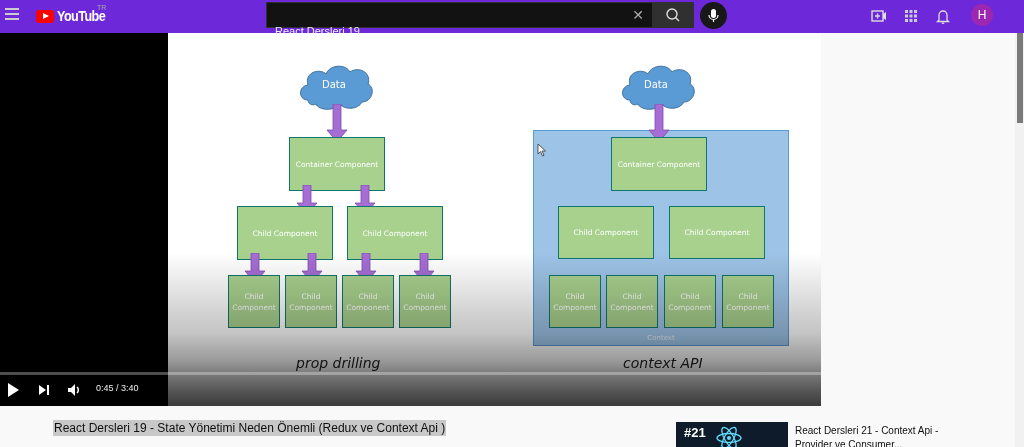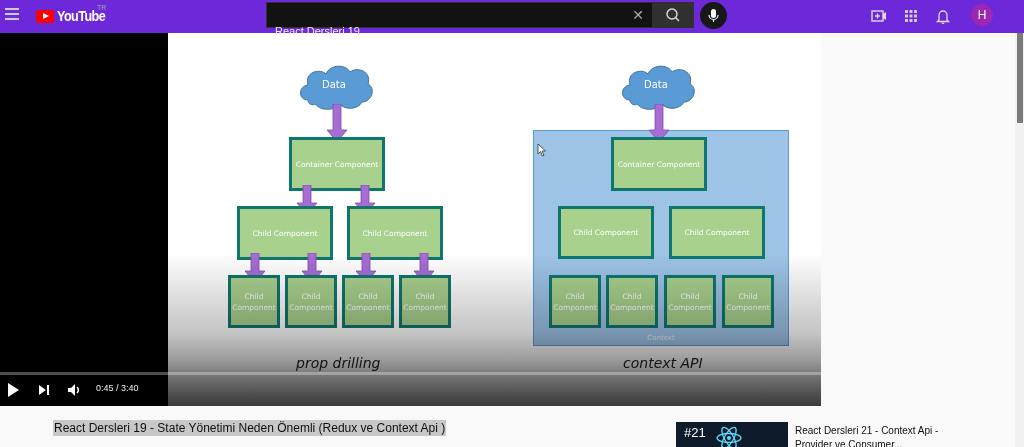--- a/index.html
+++ b/index.html
@@ -19,37 +19,37 @@
   .mic-btn { position: absolute; left: 700px; top: 2px; width: 27px; height: 27px; background: #181818; border-radius: 50%; cursor: pointer; }
   .top-icon { position: absolute; top: 7px; width: 18px; height: 18px; cursor: pointer; }
   .avatar { position: absolute; left: 971px; top: 4px; width: 22px; height: 22px; border-radius: 50%; background: #9c27b0; color: #fff; font-size: 12px; display: flex; align-items: center; justify-content: center; cursor: pointer; }
   .scrollbar { position: absolute; left: 1015px; top: 33px; width: 9px; height: 414px; background: #f1f1f1; }
   .scroll-thumb { position: absolute; left: 2px; top: 0; width: 6px; height: 90px; background: #7a7a7a; }
 
   .player { position: absolute; left: 0; top: 33px; width: 821px; height: 373px; background: #000; overflow: hidden; }
   .slide { position: absolute; left: 168px; top: 0; width: 664px; height: 373px; background: #fff; }
   .slide-shade { position: absolute; left: 0; top: 220px; width: 100%; height: 153px; background: linear-gradient(to bottom, rgba(0,0,0,0) 0%, rgba(0,0,0,0.18) 40%, rgba(0,0,0,0.3) 70%, rgba(0,0,0,0.65) 100%); pointer-events: none; }
   .player-shade { position: absolute; left: 0; top: 300px; width: 100%; height: 73px; background: linear-gradient(to bottom, rgba(0,0,0,0) 0%, rgba(0,0,0,0.35) 100%); pointer-events: none; }
-  .box { position: absolute; background: #a9d18e; border: 3px solid #0f766e; color: #fff; font-family: "DejaVu Sans", sans-serif; font-size: 7.5px; display: flex; align-items: center; justify-content: center; text-align: center; line-height: 11px; }
+  .box { position: absolute; background: #a9d18e; border: 1px solid #0f766e; color: #fff; font-family: "DejaVu Sans", sans-serif; font-size: 7.5px; display: flex; align-items: center; justify-content: center; text-align: center; line-height: 11px; }
   .cloud { position: absolute; }
   .cloud-label { position: absolute; color: #fff; font-family: "DejaVu Sans", sans-serif; font-size: 10px; }
   .arrow { position: absolute; }
   .ctx { position: absolute; left: 365px; top: 97px; width: 256px; height: 216px; background: #9dc3e6; border: 1px solid #5b9bd5; }
   .ctx-label { position: absolute; left: 0; bottom: 3px; width: 100%; text-align: center; color: #e8f0f8; font-family: "DejaVu Sans", sans-serif; font-size: 7px; }
   .caption { position: absolute; font-family: "DejaVu Sans", sans-serif; font-style: italic; font-size: 14px; color: #222; }
   .cursor { position: absolute; left: 537px; top: 110px; }
 
   .progress { position: absolute; left: 0; top: 339px; width: 1015px; height: 3px; background: rgba(255,255,255,0.3); cursor: pointer; }
   .progress-fill { height: 100%; background: #f00; }
   .ctrl { position: absolute; top: 346px; height: 22px; cursor: pointer; display: flex; align-items: center; justify-content: center; }
   .time { position: absolute; left: 96px; top: 350px; color: #eee; font-size: 9px; }
 
   .title { position: absolute; left: 53px; top: 420px; font-size: 12px; color: #0f0f0f; background: #c8c8c8; padding: 1px 1px; }
   .rec { position: absolute; left: 676px; top: 422px; width: 112px; height: 30px; background: #0d1b2a; cursor: pointer; overflow: hidden; }
-  .rec-num { position: absolute; left: 8px; top: 3px; color: #fff; font-size: 13px; font-weight: normal; }
+  .rec-num { position: absolute; left: 8px; top: 3px; color: #fff; font-size: 13px; font-weight: bold; }
   .rec-title { position: absolute; left: 795px; top: 424px; width: 150px; font-size: 10px; color: #0f0f0f; line-height: 14px; cursor: pointer; }
 </style>
 </head>
 <body>
 
 <div class="topbar">
   <div class="menu-btn">
       <span></span>
       <span></span>
       <span></span>

